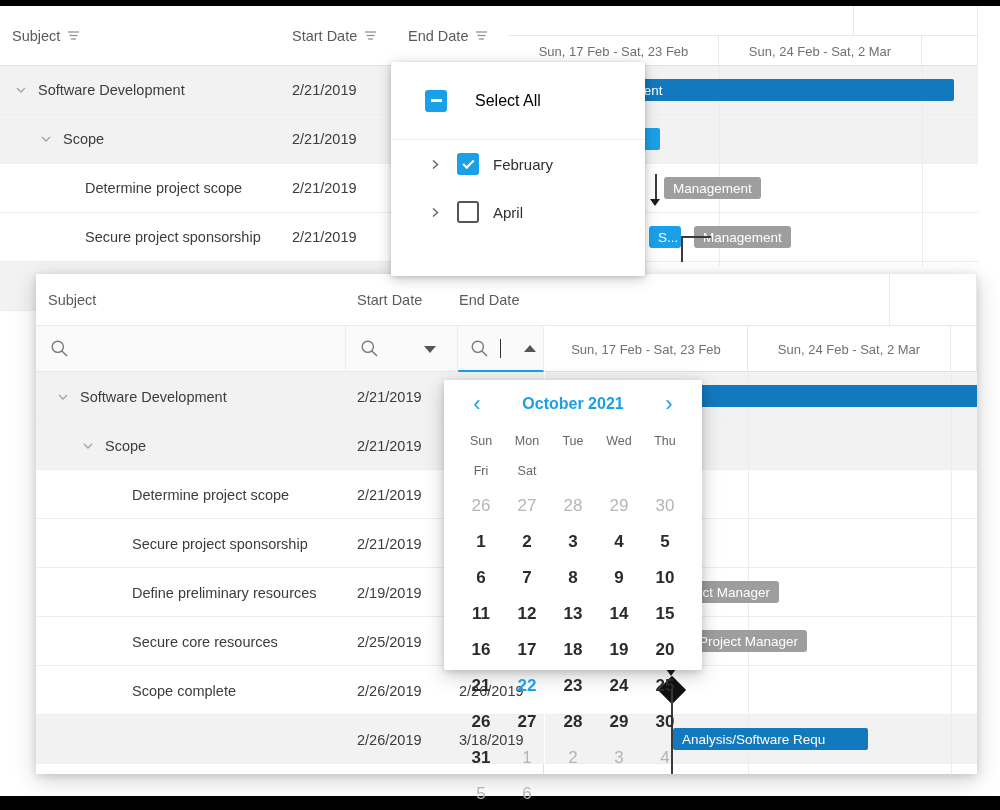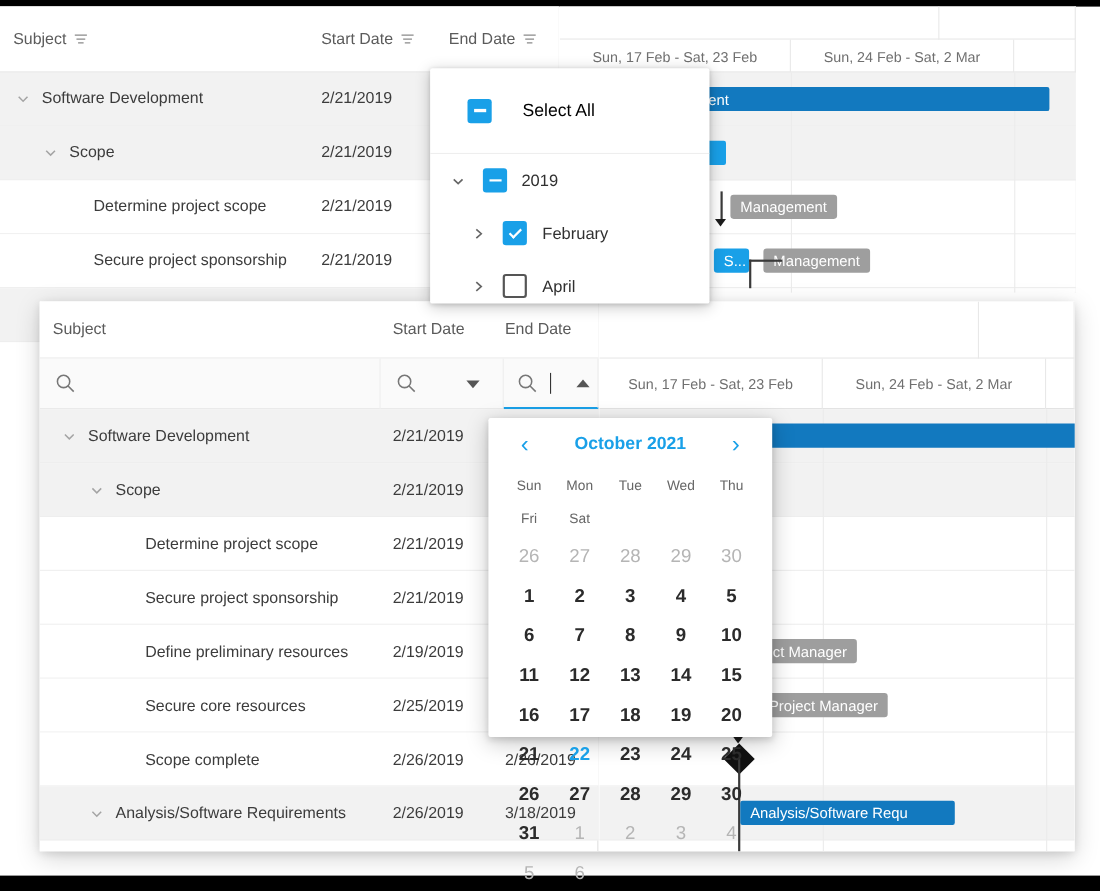--- a/index.html
+++ b/index.html
@@ -287,31 +287,20 @@
   </div>
 
   <div class="filter-pop">
     <div class="fp-selectall">
       <span class="cb ind" style="margin-left:34px;">
         <span class="dash"></span>
       </span>
       <span style="margin-left:28px;">Select All</span>
     </div>
 
-    <div class="fp-item">
-      <span style="margin-left:14px; width:22px; display:flex; justify-content:center;">
-        <svg width="15" height="15" viewBox="0 0 15 15">
-            <polyline points="3.5,6 7.5,10 11.5,6" fill="none" stroke="#666" stroke-width="1.5"></polyline>
-          </svg>
-      </span>
-      <span class="cb ind" style="margin-left:12px;">
-        <span class="dash"></span>
-      </span>
-      <span style="margin-left:13px;">2019</span>
-    </div>
 
     <div class="fp-item">
       <span style="margin-left:36px; width:16px; display:flex; justify-content:center;">
         <svg width="15" height="15" viewBox="0 0 15 15">
             <polyline points="5,3.5 9.5,7.5 5,11.5" fill="none" stroke="#666" stroke-width="1.5"></polyline>
           </svg>
       </span>
       <span class="cb on" style="margin-left:14px;">
         <span class="tick"></span>
       </span>
@@ -422,28 +411,20 @@
           <div class="pf-cell" style="left:423px;"></div>
         </div>
 
         <div class="pf-row white">
           <div class="pf-cell" style="left:96px;">Scope complete</div>
           <div class="pf-cell" style="left:321px;">2/26/2019</div>
           <div class="pf-cell" style="left:423px;">2/26/2019</div>
         </div>
 
         <div class="pf-row grey">
-          <div class="pf-cell" style="left:45px;">
-            <span class="chev">
-              <svg width="14" height="14" viewBox="0 0 14 14">
-                  <polyline points="3,5 7,9 11,5" fill="none" stroke="#666" stroke-width="1.4"></polyline>
-                </svg>
-            </span>
-            <span>Analysis/Software Requirements</span>
-          </div>
           <div class="pf-cell" style="left:321px;">2/26/2019</div>
           <div class="pf-cell" style="left:423px;">3/18/2019</div>
         </div>
       </div>
     </div>
 
     <div class="pf-time">
       <div class="pf-time-top">
         <div class="tl-cell-top" style="left:0px; width:345px; height:52px;"></div>
         <div class="tl-cell-top" style="left:345px; width:87px; height:52px;"></div>

